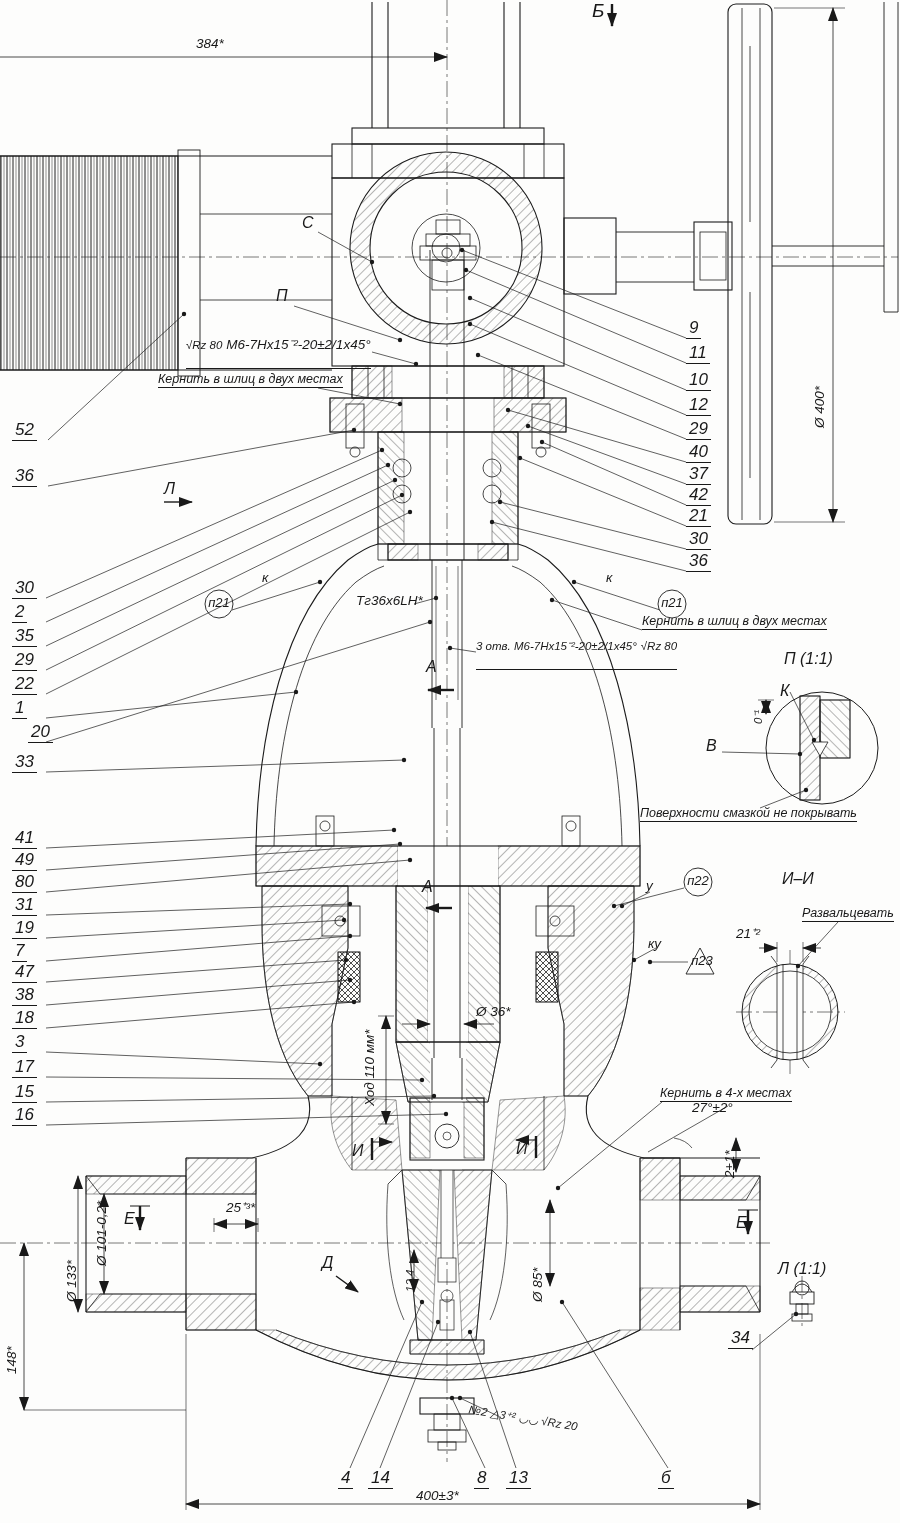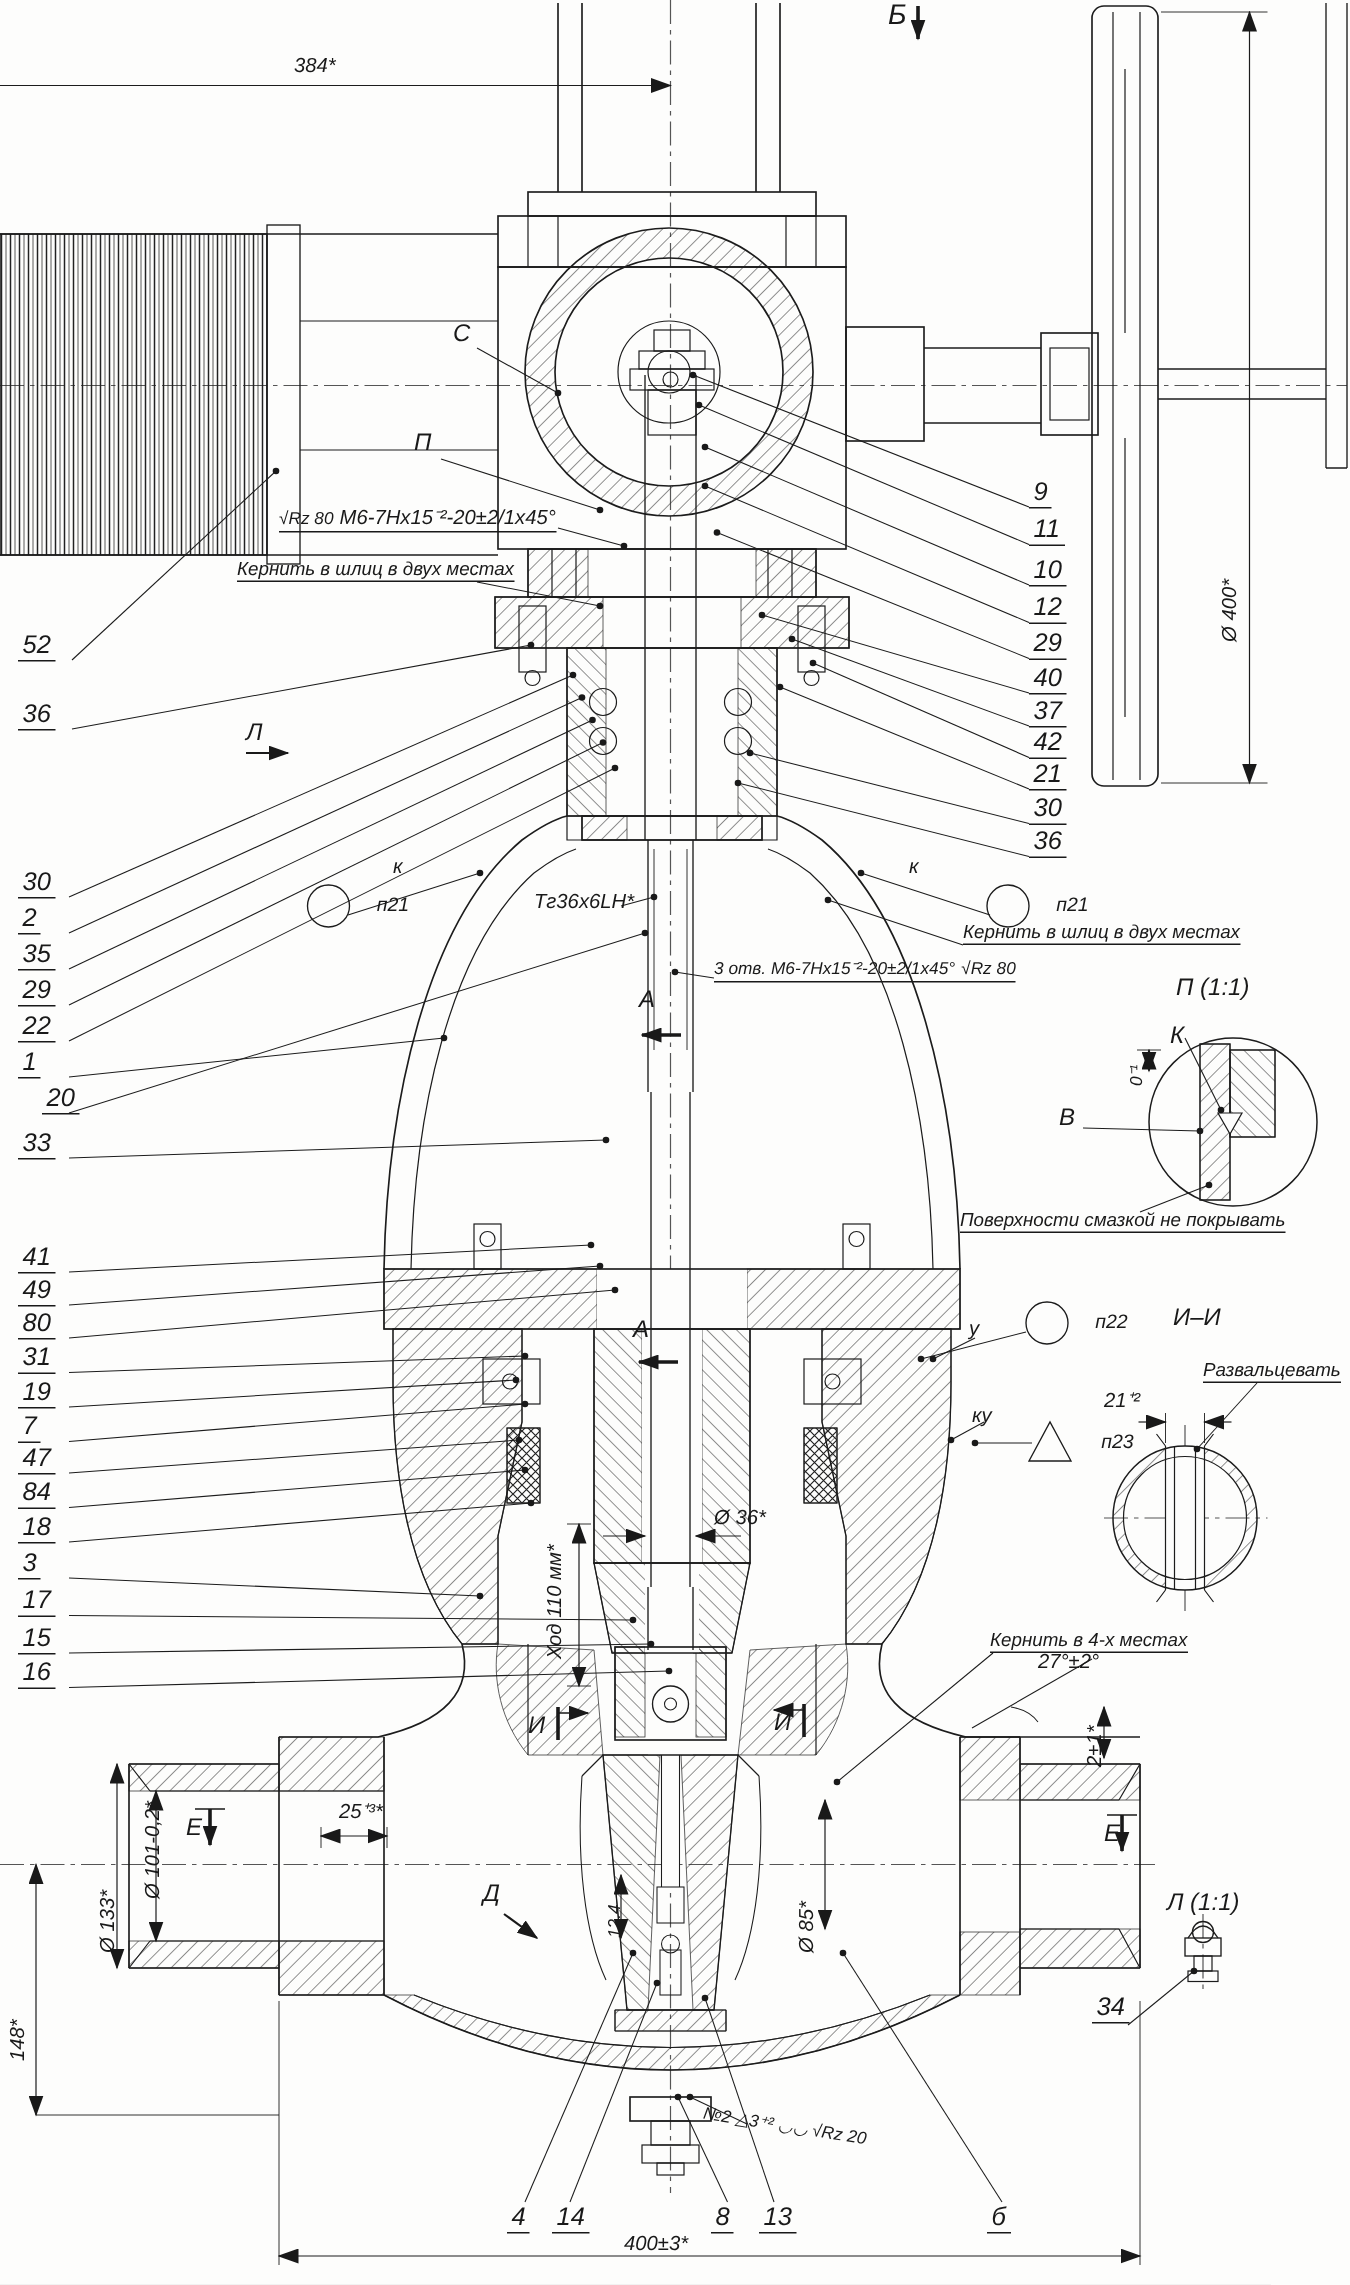--- a/index.html
+++ b/index.html
@@ -6,24 +6,24 @@
   .sheet{position:relative;width:900px;height:1523px;background:#fdfdfc;overflow:hidden;
          font-family:"Liberation Sans",sans-serif;}
   .sheet svg{position:absolute;left:0;top:0;}
   .lb{position:absolute;font-style:italic;color:#191919;white-space:nowrap;line-height:1.12;}
   .num{font-size:17px;border-bottom:1.2px solid #191919;padding:0 3px 1px 3px;}
   .note{font-size:12.5px;border-bottom:1px solid #191919;padding-bottom:1px;}
   .dim{font-size:13.5px;}
   .sm{font-size:11.5px;}
   .view{font-size:16px;}
   .big{font-size:19px;}
-  .pos{font-size:13px;width:28px;text-align:center;margin-left:43px;}
+  .pos{font-size:13px;width:28px;text-align:center;}
   .rot{transform:rotate(-90deg);transform-origin:0 0;}
   .tilt{transform:rotate(9deg);}
-  .row{display:flex;align-items:baseline;border-bottom:1px solid #191919;padding-bottom:1px;}
+  .row{display:flex;align-items:baseline;border-bottom:1px solid #191919;padding-bottom:16px;}
   .row .gap{margin-left:4px;}
 </style>
 </head>
 <body>
 
 <div class="sheet">
 
 <svg width="900" height="1523" viewBox="0 0 900 1523">
   <defs>
     <pattern id="h1" width="7" height="7" patternUnits="userSpaceOnUse" patternTransform="rotate(45)">
@@ -414,21 +414,21 @@
 <div class="lb view" style="left:706px;top:737px">В</div>
 <div class="lb note" style="left:640px;top:806px">Поверхности смазкой не покрывать</div>
 
 <div class="lb num" style="left:12px;top:828px">41</div>
 <div class="lb num" style="left:12px;top:850px">49</div>
 <div class="lb num" style="left:12px;top:872px">80</div>
 <div class="lb num" style="left:12px;top:895px">31</div>
 <div class="lb num" style="left:12px;top:918px">19</div>
 <div class="lb num" style="left:12px;top:941px">7</div>
 <div class="lb num" style="left:12px;top:962px">47</div>
-<div class="lb num" style="left:12px;top:985px">84</div>
+<div class="lb num" style="left:12px;top:985px">38</div>
 <div class="lb num" style="left:12px;top:1008px">18</div>
 <div class="lb num" style="left:12px;top:1032px">3</div>
 <div class="lb num" style="left:12px;top:1057px">17</div>
 <div class="lb num" style="left:12px;top:1082px">15</div>
 <div class="lb num" style="left:12px;top:1105px">16</div>
 
 <div class="lb num" style="left:686px;top:318px">9</div>
 <div class="lb num" style="left:686px;top:343px">11</div>
 <div class="lb num" style="left:686px;top:370px">10</div>
 <div class="lb num" style="left:686px;top:395px">12</div>

